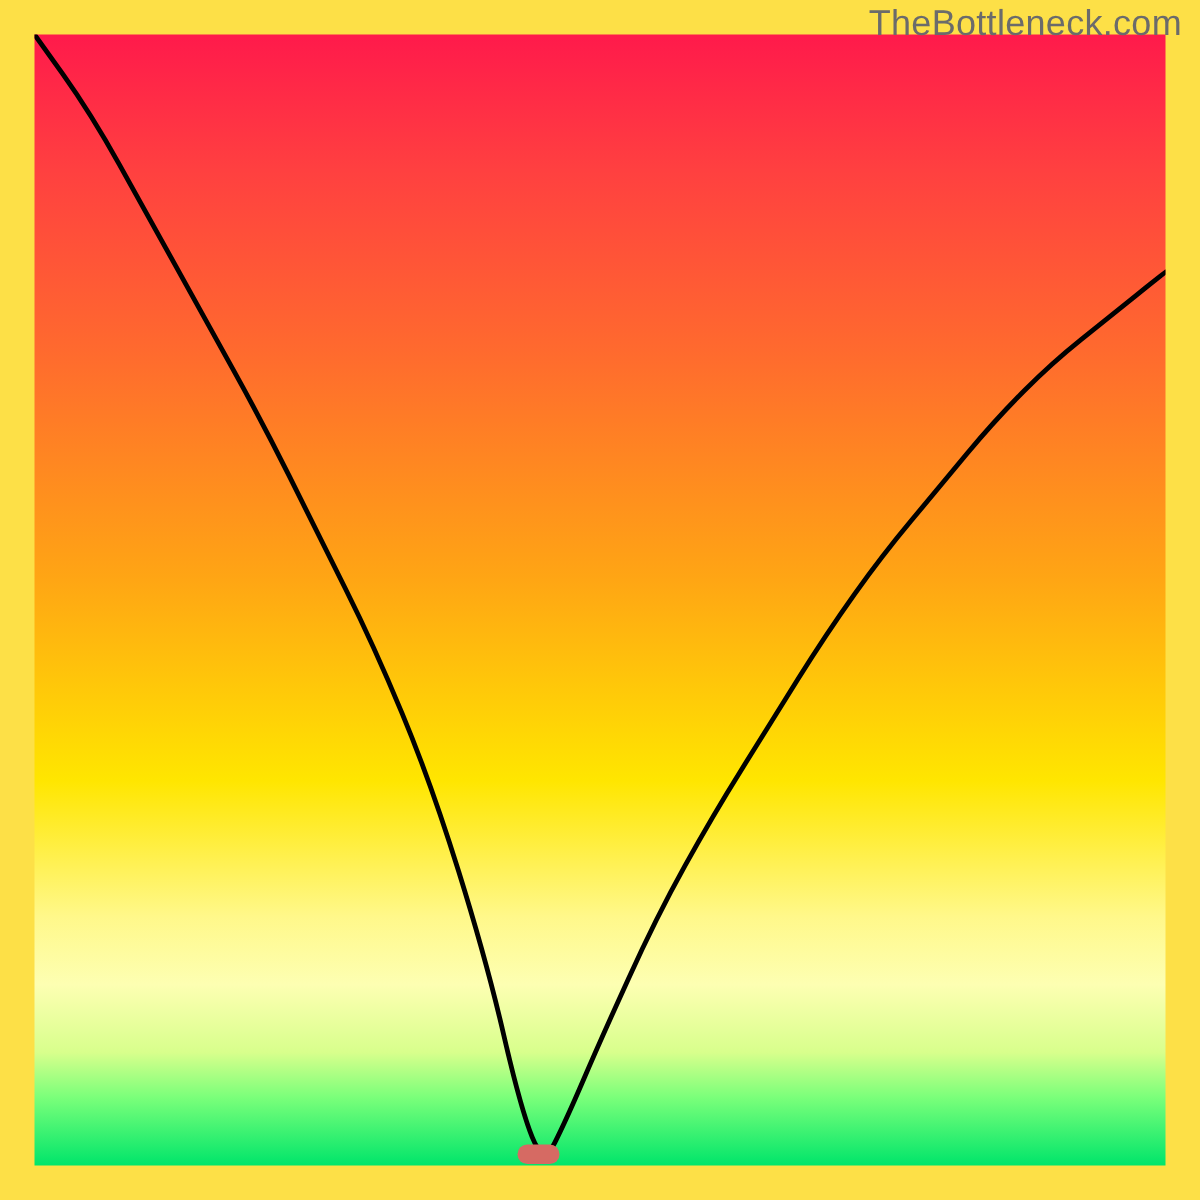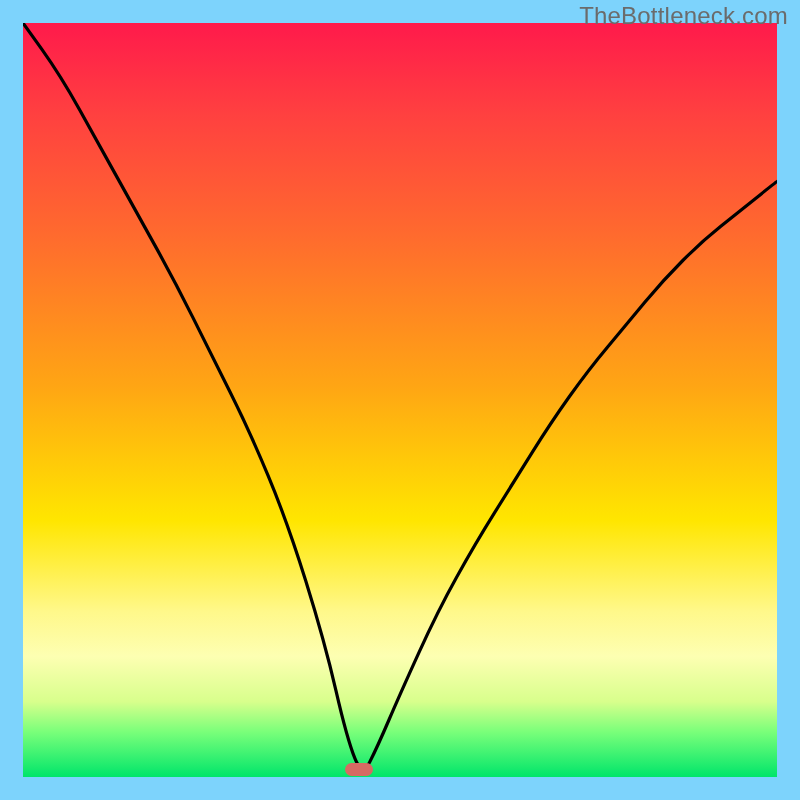--- a/index.html
+++ b/index.html
@@ -10,21 +10,21 @@
     background: #000;
     overflow: hidden;
     font-family: Arial, Helvetica, sans-serif;
   }
   .frame {
     position: absolute;
     left: 0;
     top: 0;
     width: 800px;
     height: 800px;
-    background: #7dd3fc;
+    background: #fde047;
   }
   .plot {
     position: absolute;
     left: 23px;
     top: 23px;
     width: 754px;
     height: 754px;
     background: linear-gradient(to bottom,
       #ff1a4b 0%,
       #ff4040 12%,

